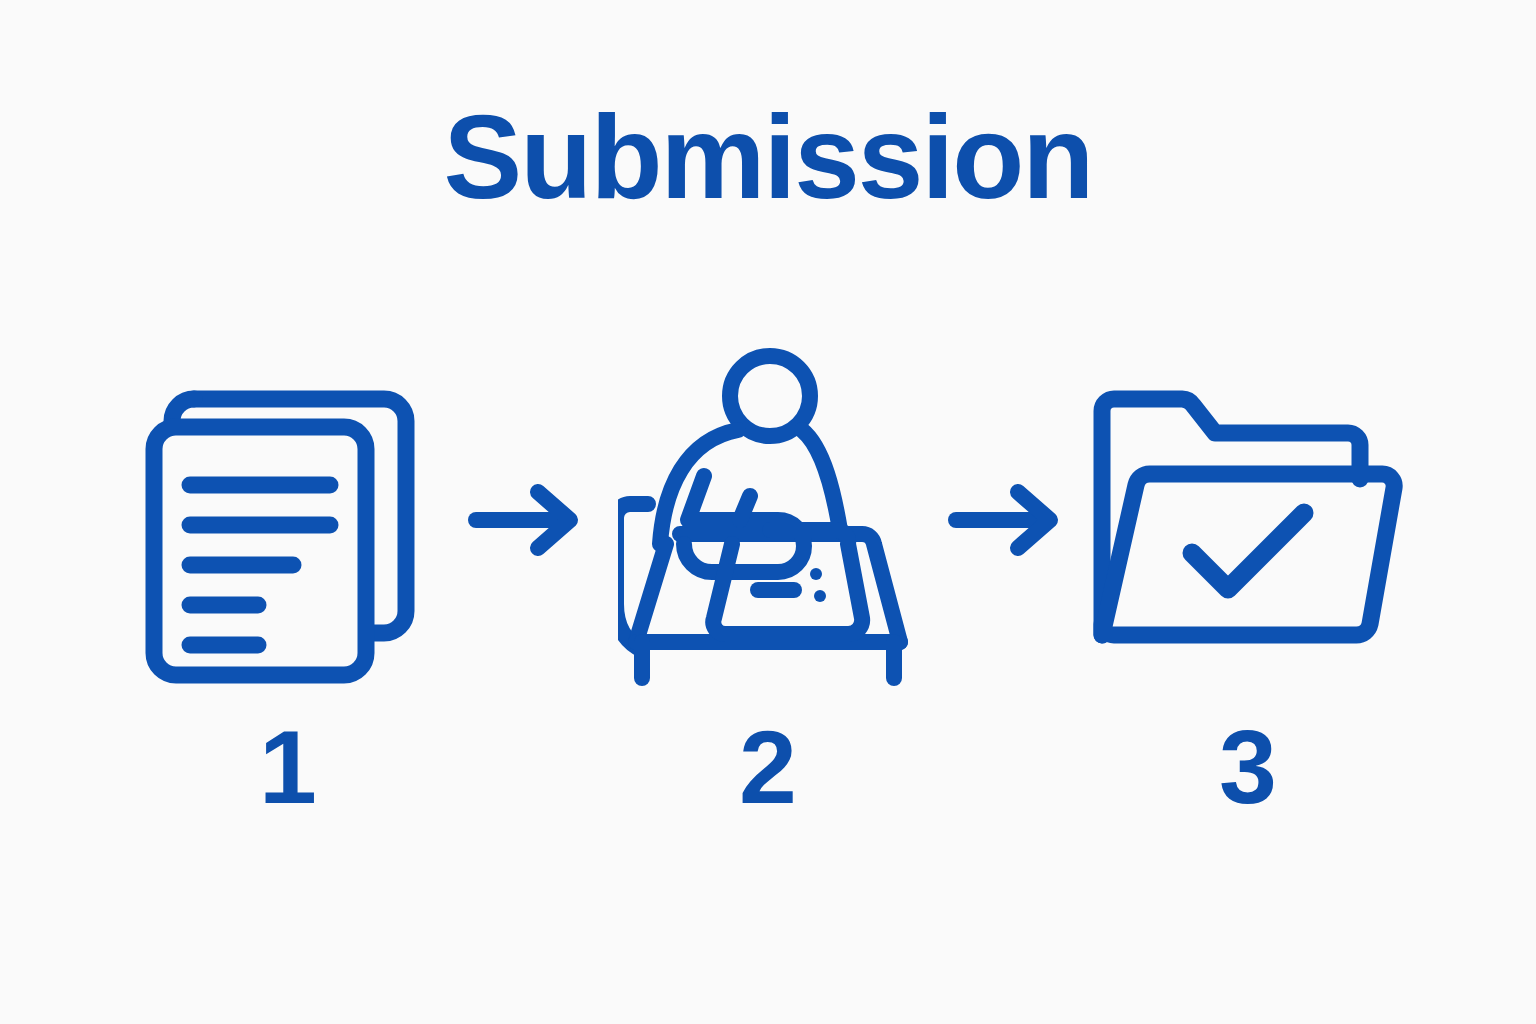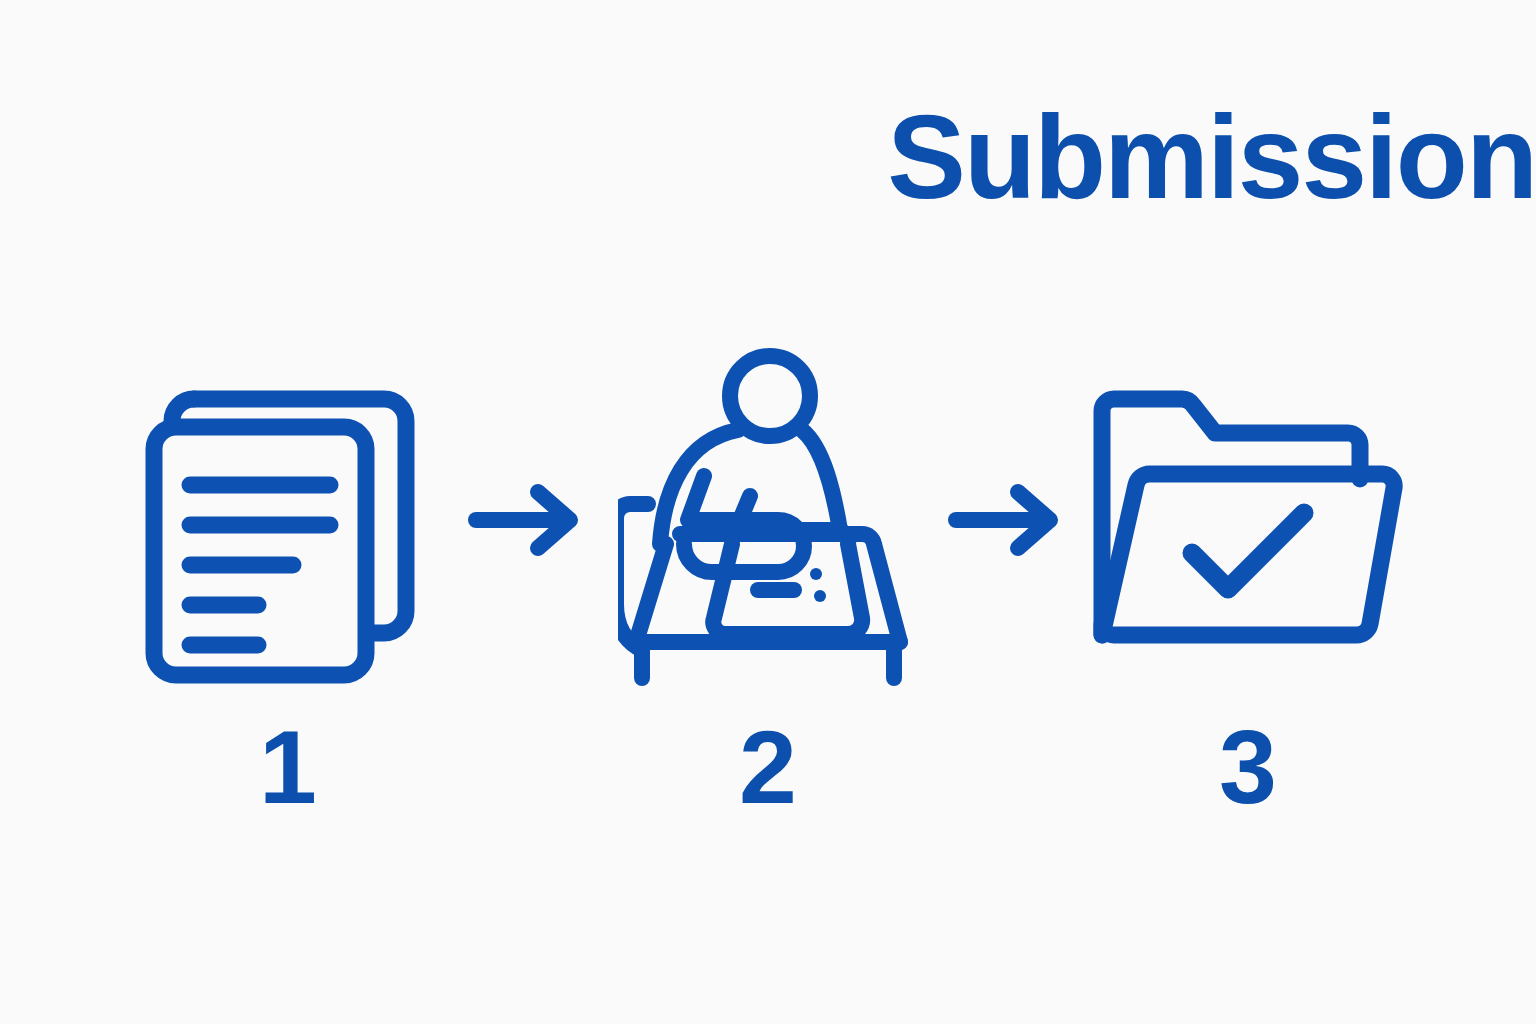--- a/index.html
+++ b/index.html
@@ -20,21 +20,21 @@
     height: 1024px;
     background: #fafafa;
   }
 
   
   .title {
     position: absolute;
     top: 96px;
     left: 0;
     width: 1536px;
-    text-align: right;
+    text-align: center;
     font-size: 118px;
     font-weight: 700;
     letter-spacing: -2px;
     color: #0d4fac;
     line-height: 1.05;
     user-select: none;
   }
 
   
   .flow {

